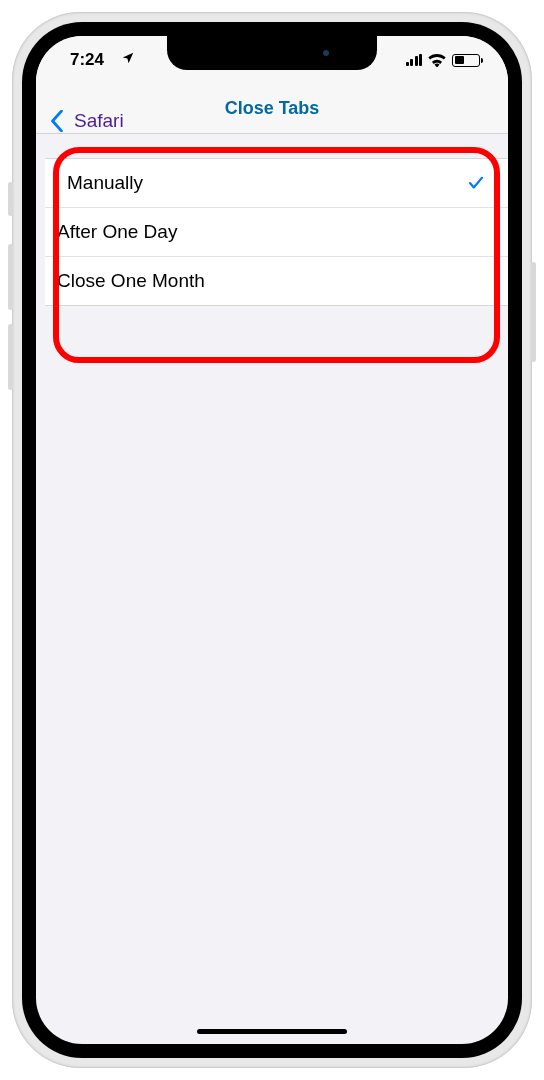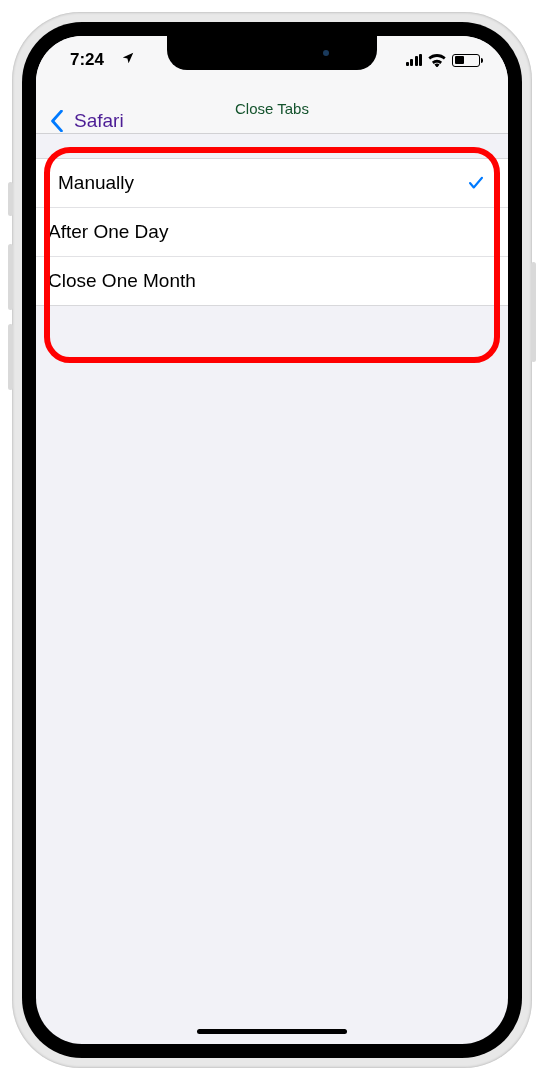--- a/index.html
+++ b/index.html
@@ -142,27 +142,28 @@
       font-size: 19px;
       gap: 10px;
       font-weight: 400;
       margin-top: 24px;
     }
     .back-chevron svg { display:block; }
     .nav-title {
       position: absolute;
       left: 50%;
       transform: translateX(-50%);
-      font-size: 15px;
-      font-weight: 400;
-      color: #14532d;
+      font-size: 18px;
+      font-weight: 700;
+      color: #0369a1;
     }
     .content {
       padding-top: 24px;
       position: relative;
+      margin-left: 9px;
     }
     .list-group {
       background: #fff;
       border-top: 1px solid #d8d8db;
       border-bottom: 1px solid #d8d8db;
     }
     .list-row {
       display: flex;
       align-items: center;
       justify-content: space-between;

